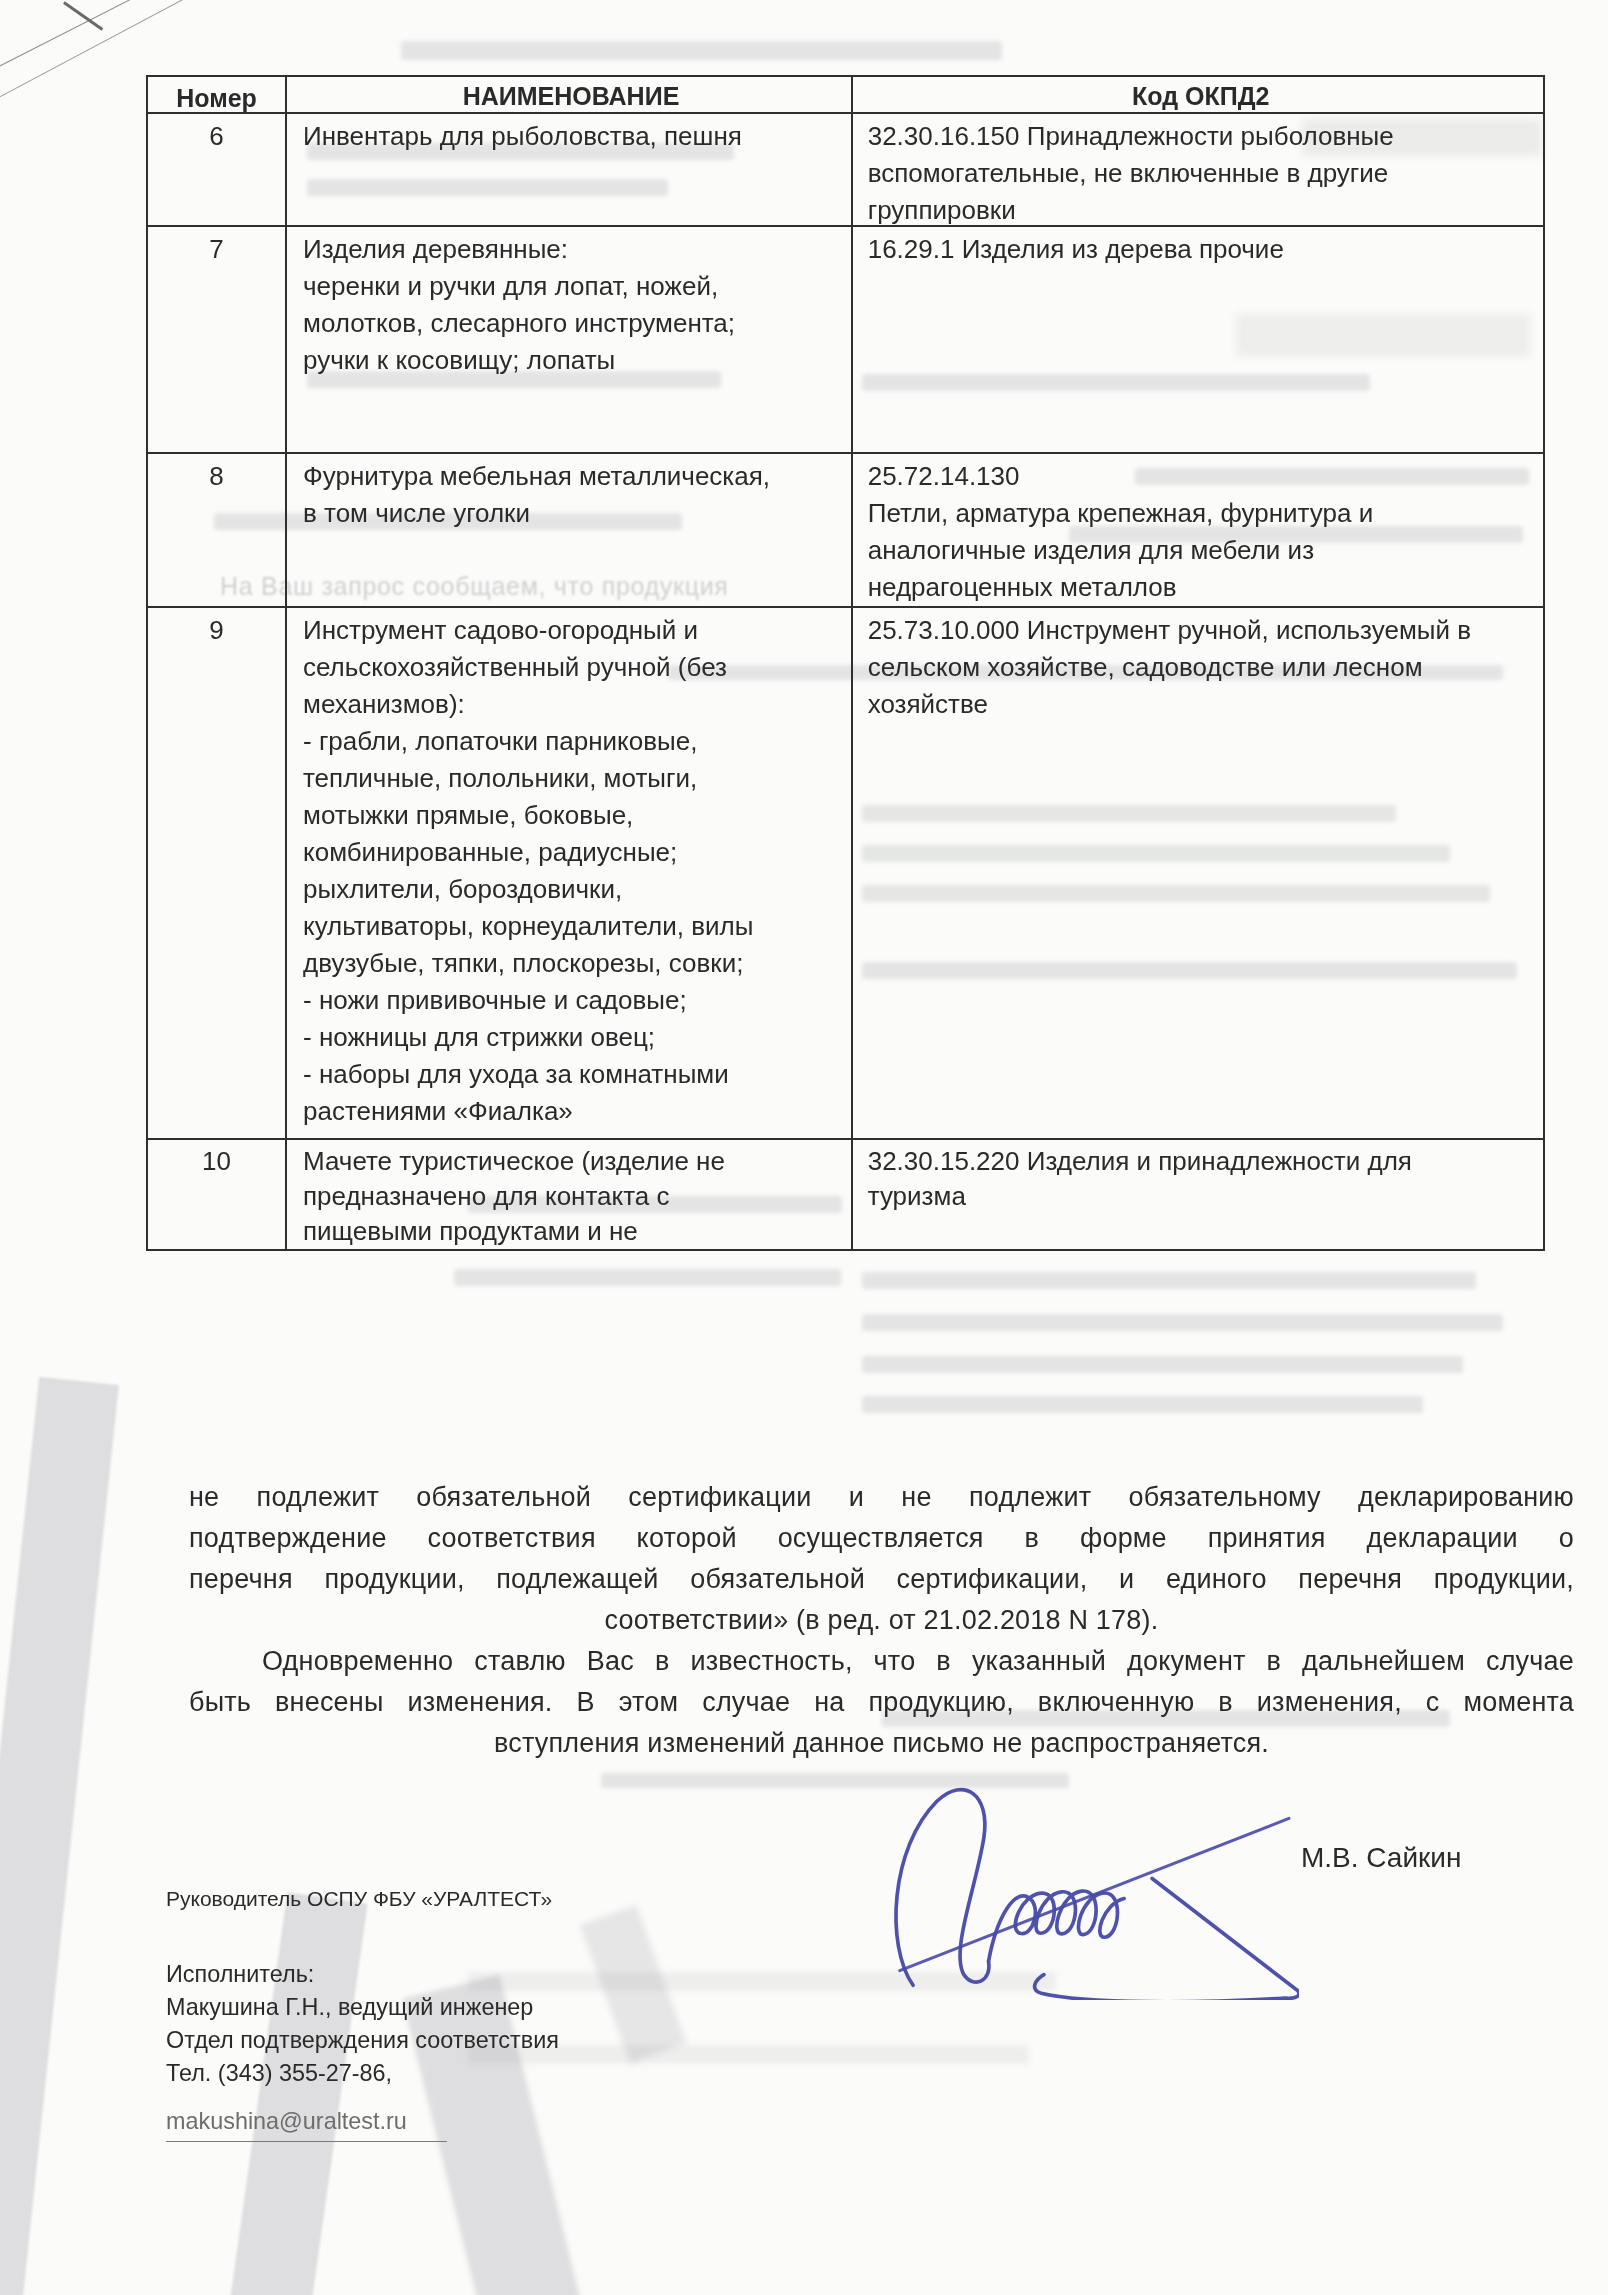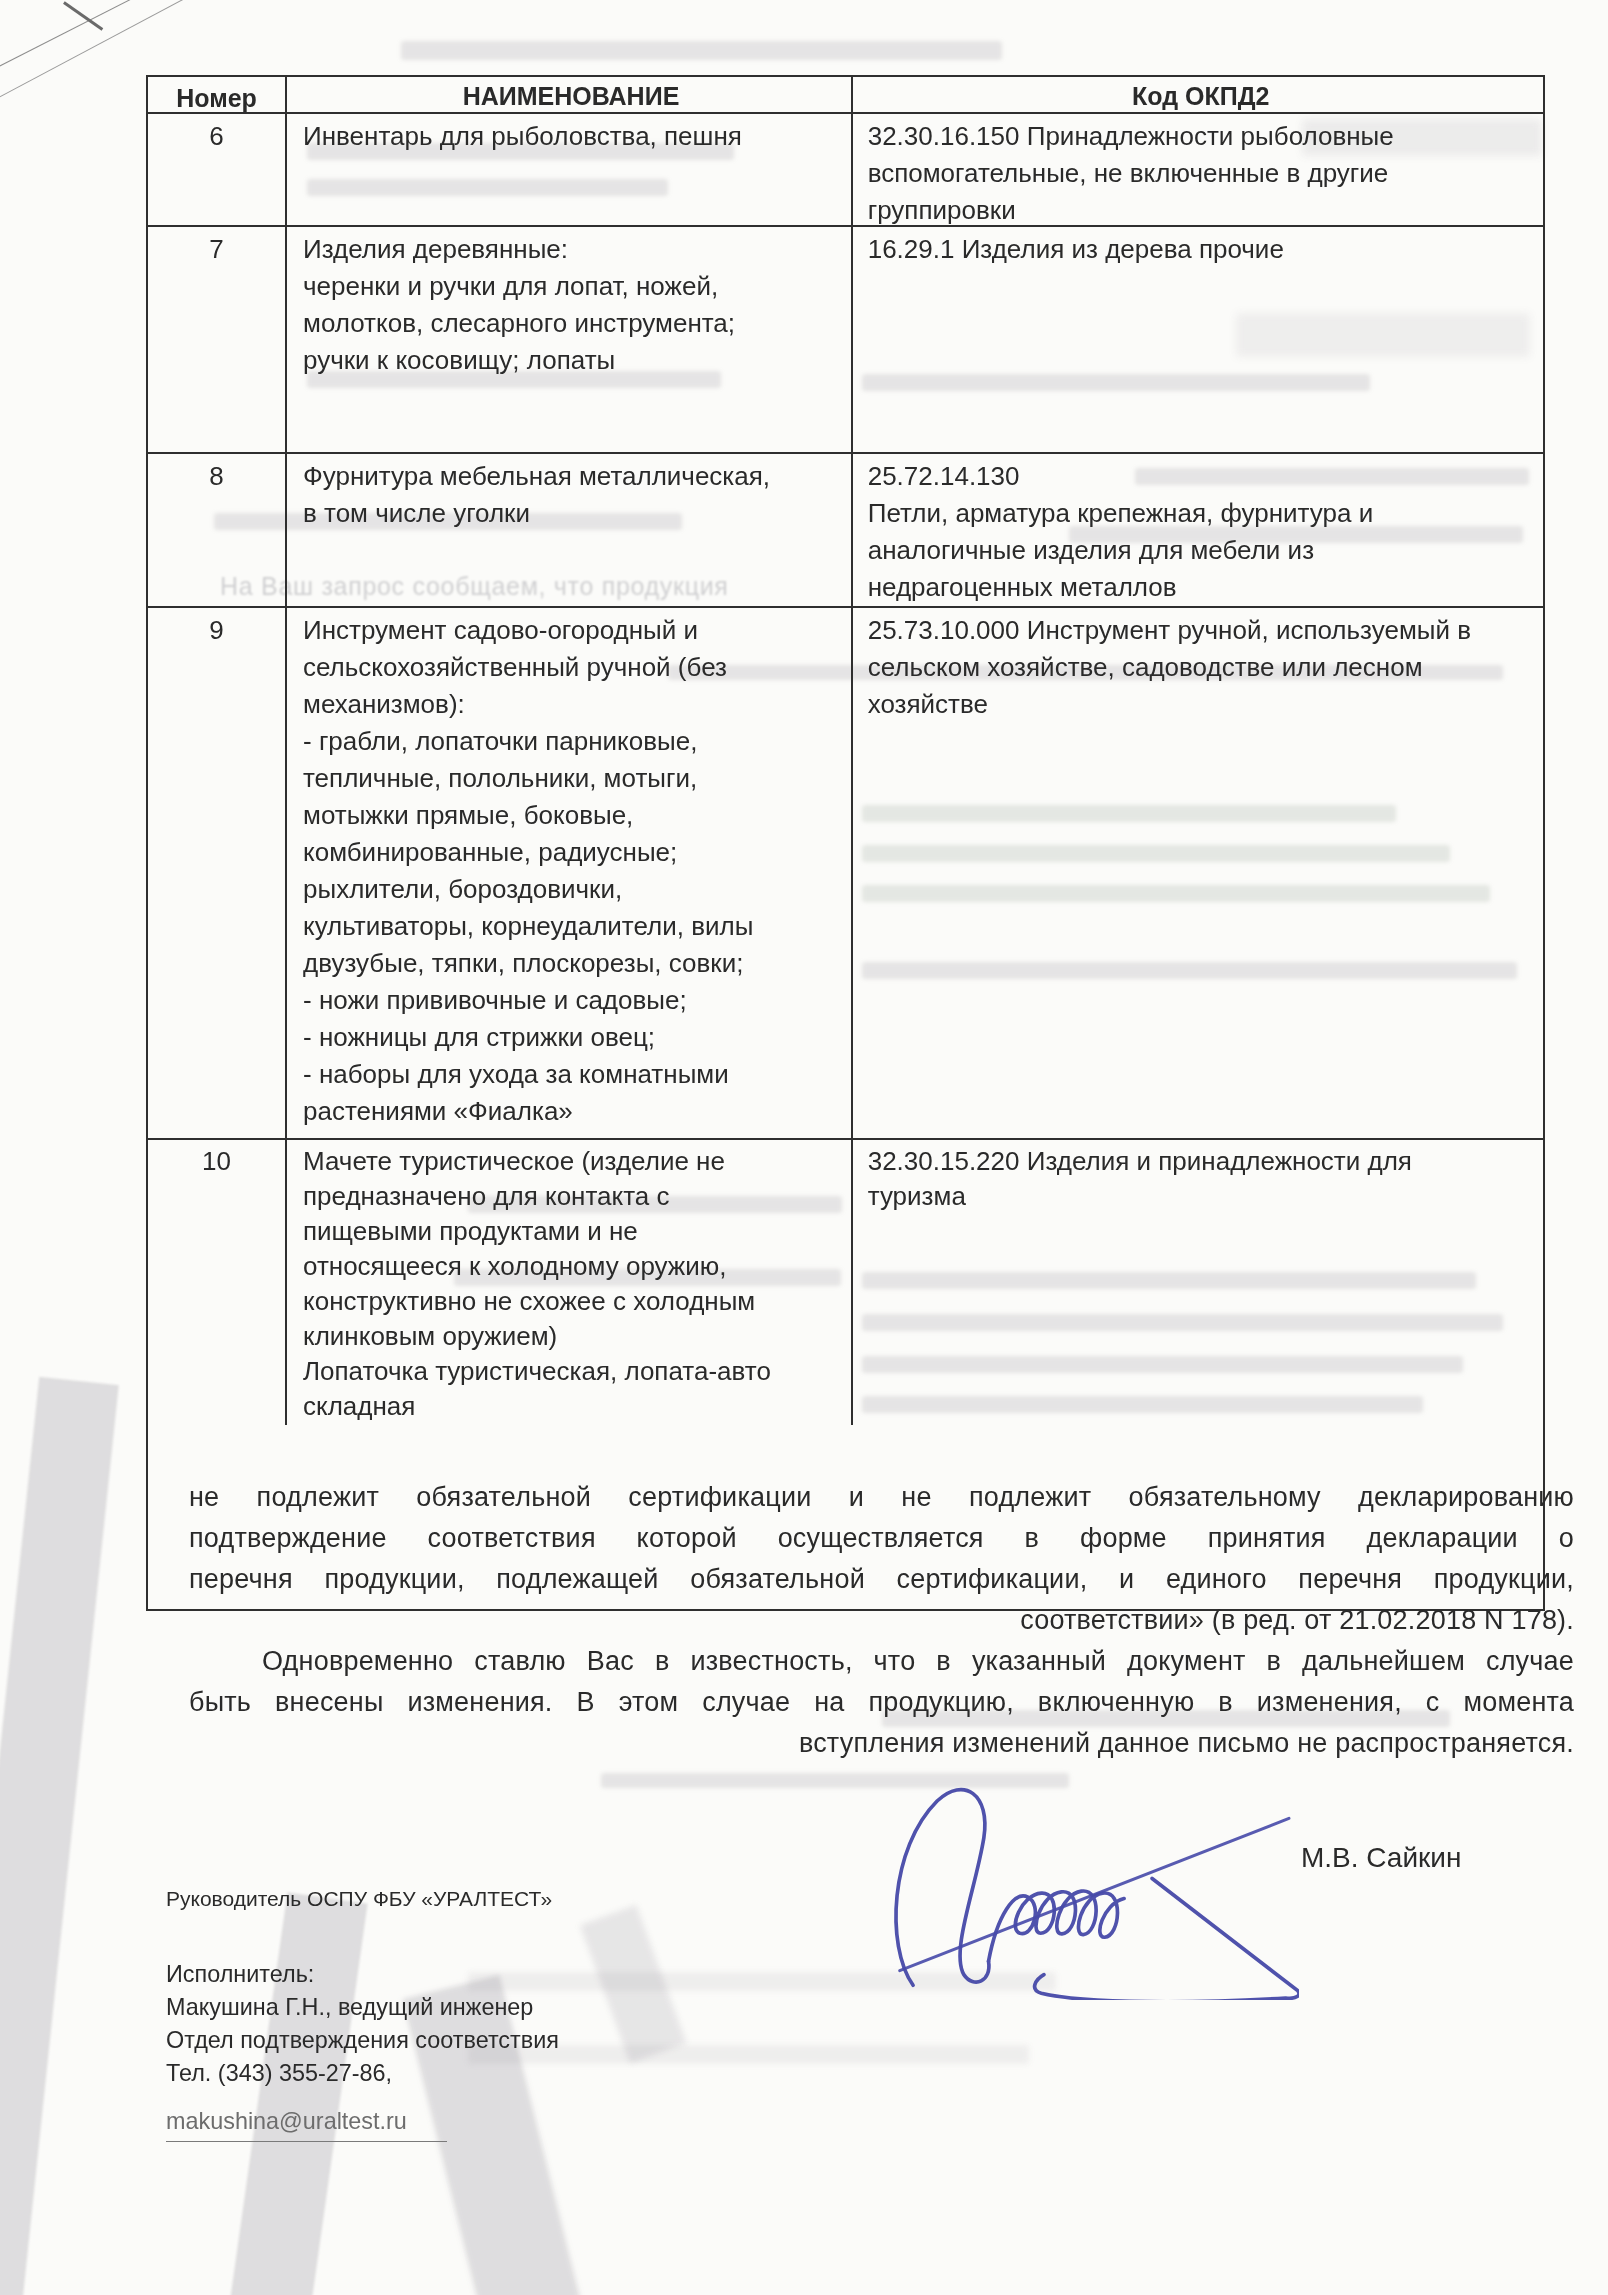--- a/index.html
+++ b/index.html
@@ -18,41 +18,41 @@
   .wedge{position:absolute;background:rgba(148,142,155,.28);filter:blur(1.3px);transform-origin:50% 0;z-index:0;}
   .gb{position:absolute;background:rgba(118,112,126,.16);filter:blur(2px);border-radius:2.7px;z-index:1;}
   .gb.green{background:rgba(110,130,110,.16);}
   .ghost-text{
     position:absolute;font-size:25px;color:rgba(55,55,70,.22);
     filter:blur(0.8px);white-space:nowrap;z-index:1;letter-spacing:0.7px;
   }
 
   
   .dtable{
-    position:absolute;left:146px;top:75px;width:1399px;height:1536px;
+    position:absolute;left:146px;top:75px;width:1399px;height:1176px;
     border:2px solid #2f2f2f;box-sizing:border-box;overflow:hidden;
     background:transparent;z-index:2;
   }
   .trow{display:grid;grid-template-columns:137px 566px 1fr;box-sizing:border-box;}
   .trow + .trow{border-top:2px solid #2f2f2f;}
   .cell{box-sizing:border-box;font-size:26px;line-height:37px;white-space:pre-line;}
   .cell.num{text-align:center;padding-top:4px;}
   .cell.mid{border-left:2px solid #2f2f2f;padding:4px 12px 0 16px;}
   .cell.code{border-left:2px solid #2f2f2f;padding:4px 9.4px 0 14.7px;}
   .hrow{height:35px;}
   .hrow .cell{font-weight:600;text-align:center;padding-top:3.3px;font-size:25px;}
   .hrow .cell.mid,.hrow .cell.code{padding-top:1px;}
   .r6{height:113px;} .r7{height:227px;} .r8{height:154px;}
   .r9{height:532px;} .r10{height:287px;}
   .r10 .cell{line-height:35px;}
 
   
   .paras{position:absolute;left:162px;top:1477px;width:1385px;z-index:2;margin-left:27px;}
   .jline{font-size:27px;line-height:41px;text-align:justify;text-align-last:justify;letter-spacing:0.2px;}
-  .lline{font-size:27px;line-height:41px;text-align:right;letter-spacing:0.2px;}
+  .lline{font-size:27px;line-height:41px;text-align:center;letter-spacing:0.2px;}
   .indent{padding-left:73px;box-sizing:border-box;}
 
   
   .sig-svg{position:absolute;left:865px;top:1773px;width:434px;height:227px;z-index:3;}
   .signer-name{position:absolute;left:1301px;top:1842px;font-size:28px;z-index:2;white-space:nowrap;}
   .signer-title{position:absolute;left:166px;top:1887px;font-size:21px;z-index:2;white-space:nowrap;}
 
   
   .exec{position:absolute;left:166px;top:1958px;font-size:23.4px;line-height:33px;z-index:2;}
   .exec div{white-space:nowrap;}

